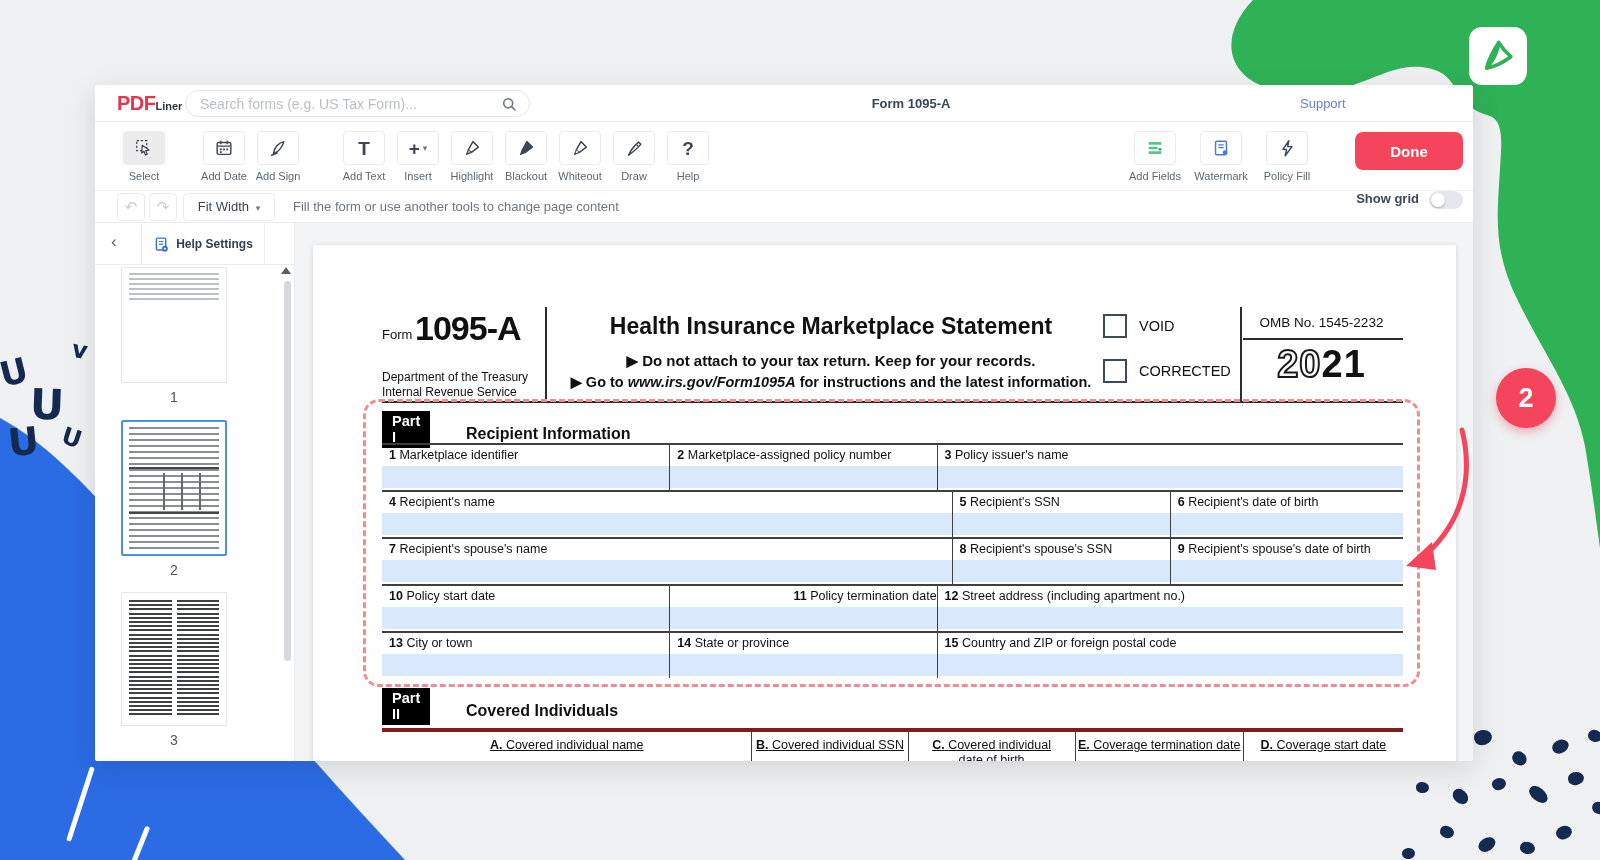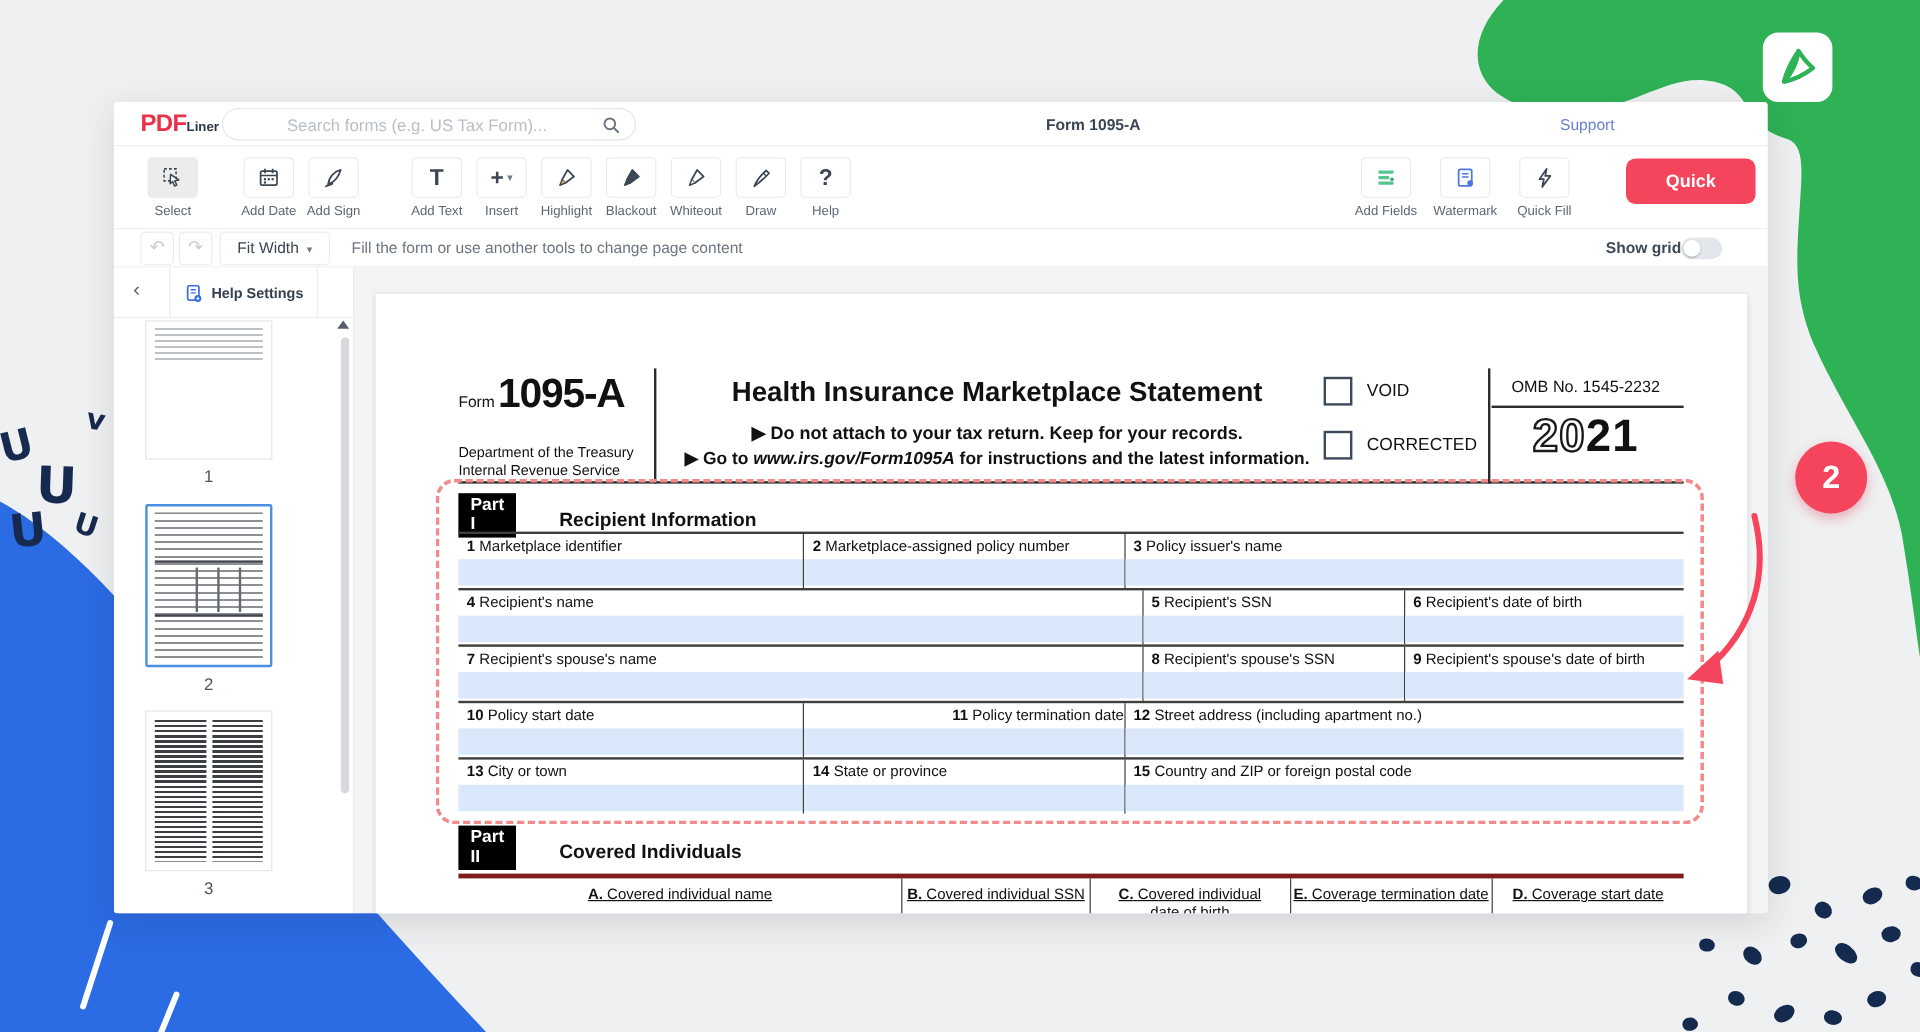--- a/index.html
+++ b/index.html
@@ -18,21 +18,21 @@
     background:#fff; z-index:2; box-shadow:0 8px 28px rgba(30,40,60,.14); border-radius:3px; overflow:hidden; }
 
   
   #hdr { position:absolute; left:0; top:0; width:100%; height:37px; border-bottom:1px solid #ececee; background:#fff; }
   #logo { position:absolute; left:22px; top:7px; cursor:pointer; }
   #logo .pdf { color:#e8334a; font-weight:800; font-size:20px; letter-spacing:-.5px; }
   #logo .liner { color:#2b3645; font-weight:700; font-size:11px; }
   #search-wrap { position:absolute; left:90px; top:5px; width:345px; height:27px;
     border:1px solid #e4e6e9; border-radius:15px; background:#fff; }
   #search-wrap input { position:absolute; left:14px; top:0; width:295px; height:25px; border:none; outline:none;
-    font-size:14px; color:#3c4654; font-family:"Liberation Sans",sans-serif;text-align:center; }
+    font-size:14px; color:#3c4654; font-family:"Liberation Sans",sans-serif; }
   #search-wrap input::placeholder { color:#b8bec7; }
   #search-ic { position:absolute; right:12px; top:5px; }
   #doc-title { position:absolute; left:816px; top:11px; transform:translateX(-50%); font-size:13px; color:#3a4554; font-weight:600; }
   #support { position:absolute; left:1205px; top:11px; font-size:13px; color:#667fd4; cursor:pointer; }
 
   
   #tbar { position:absolute; left:0; top:37px; width:100%; height:68px; background:#fff; }
   .tools { position:absolute; left:22px; top:9px; display:flex; align-items:flex-start; }
   .tool { display:flex; flex-direction:column; align-items:center; width:54px; cursor:pointer; }
   .tool-box { width:42px; height:34px; border:1px solid #e9ebee; border-radius:4px;
@@ -48,21 +48,21 @@
     font-family:"Liberation Sans",sans-serif; }
 
   
   #subbar { position:absolute; left:0; top:105px; width:100%; height:33px; background:#fff;
     border-top:1px solid #f0f1f3; border-bottom:1px solid #ececee; }
   .sq-btn { position:absolute; top:2px; width:28px; height:28px; border:1px solid #e9ebee; border-radius:4px;
     background:#fff; color:#c8ccd2; font-size:15px; line-height:26px; text-align:center; cursor:pointer; }
   #fitwidth { position:absolute; left:88px; top:2px; width:92px; height:28px; border:1px solid #e9ebee; border-radius:4px;
     font-size:13px; color:#3b4552; line-height:26px; text-align:center; cursor:pointer; background:#fff; }
   #hint { position:absolute; left:198px; top:0; line-height:31px; font-size:13px; color:#6e7682; }
-  #showgrid { position:absolute; right:38px; top:0; height:31px; display:flex; align-items:center; }
+  #showgrid { position:absolute; right:10px; top:0; height:31px; display:flex; gap:10px; }
   #showgrid .lbl { font-size:13px; color:#3f4a57; font-weight:600; }
   .toggle { width:34px; height:18px; border-radius:9px; background:#e3e6ea; position:relative; cursor:pointer; }
   .toggle .knob { position:absolute; left:2px; top:2px; width:14px; height:14px; border-radius:50%; background:#fff;
     box-shadow:0 1px 2px rgba(0,0,0,.25); }
 
   
   #content { position:absolute; left:0; top:138px; right:0; bottom:0; background:#f3f4f5; }
   #sidebar { position:absolute; left:0; top:0; width:200px; height:100%; background:#fff; border-right:1px solid #ececee; }
   #sb-head { position:absolute; left:0; top:0; width:100%; height:42px; border-bottom:1px solid #ececee; background:#fff; }
   #collapse { position:absolute; left:16px; top:9px; font-size:17px; color:#5a6470; cursor:pointer; }
@@ -312,24 +312,24 @@
         </svg>
           </div>
         <div class="tool-label">Watermark</div>
       </div>
       <div class="tool">
         <div class="tool-box">
             <svg width="20" height="20" viewBox="0 0 22 22">
           <path d="M13,3 L6.5,12.5 H10.5 L9,19.5 L16.5,9.5 H11.8 Z" fill="none" stroke="#3d4654" stroke-width="1.6" stroke-linejoin="round"></path>
         </svg>
           </div>
-        <div class="tool-label">Quick Fill</div>
-      </div>
-    </div>
-    <button id="done-btn">Quick</button>
+        <div class="tool-label">Policy Fill</div>
+      </div>
+    </div>
+    <button id="done-btn">Done</button>
   </div>
 
   <div id="subbar">
     <div class="sq-btn" style="left:22px;">↶</div>
     <div class="sq-btn" style="left:54px;">↷</div>
     <div id="fitwidth"><span>Fit Width</span> <span class="caret">▾</span></div>
     <div id="hint">Fill the form or use another tools to change page content</div>
     <div id="showgrid">
       <span class="lbl">Show grid</span>
       <div class="toggle">

